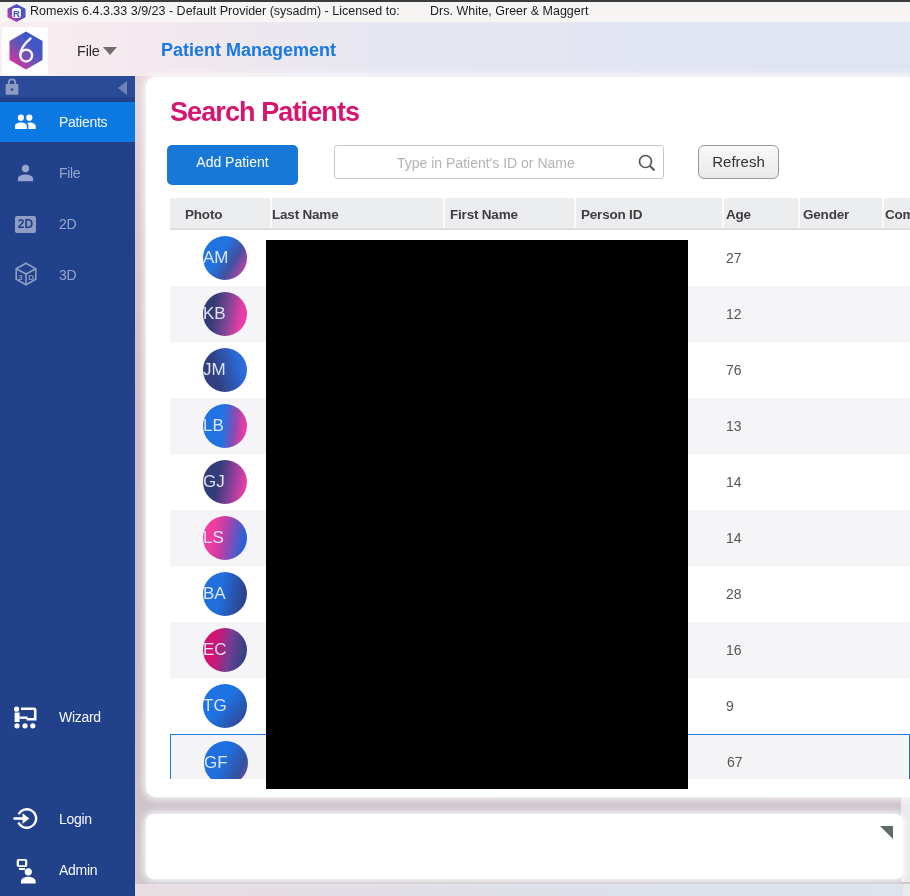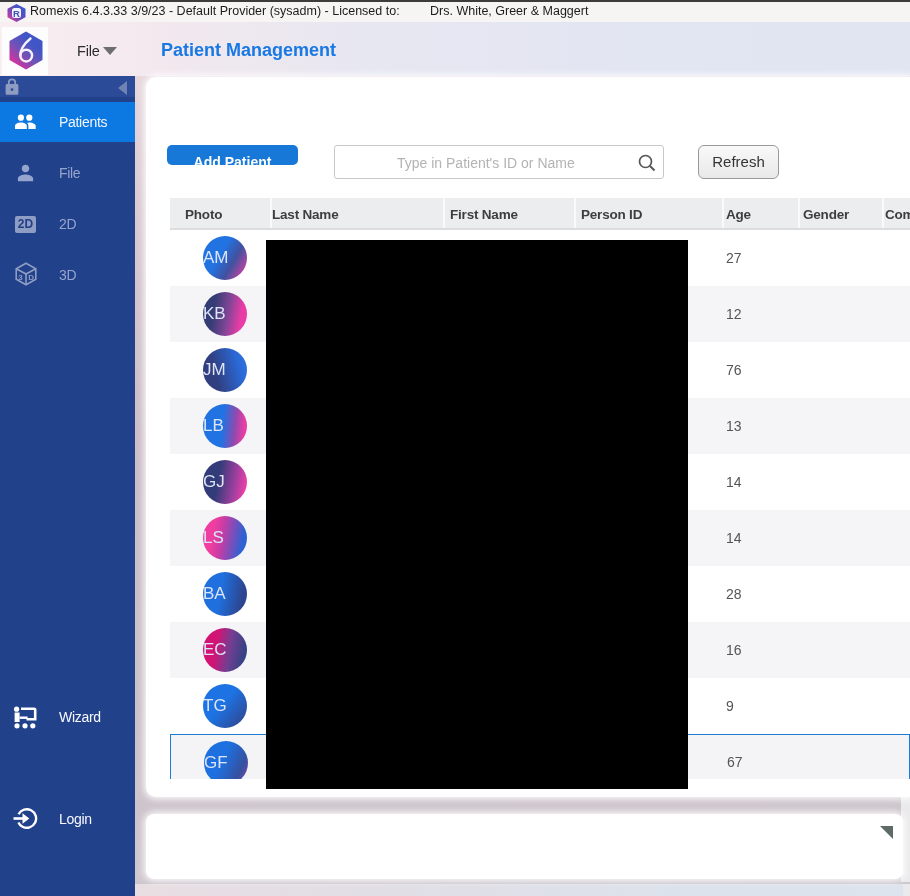--- a/index.html
+++ b/index.html
@@ -39,22 +39,22 @@
     background:linear-gradient(180deg,#e7d7dc 0%,#d6c7d0 20%,#ccbdc8 45%,#cbc0c9 75%,#d0c8cf 100%); }
   #rightstrip { left:901px; top:797px; width:9px; height:99px; background:#eaeaec; }
   #botline { left:135px; top:882px; width:775px; height:2px; background:#cac7cd; }
   #botstrip { left:135px; top:884px; width:768px; height:12px;
     background:linear-gradient(90deg,#e8dee2 0%,#e1dee6 35%,#dce2eb 70%,#dee4ed 100%); }
 
   
   #card1 { left:146px; top:77px; width:764px; height:720px; background:#fff;
     border-radius:10px 0 0 10px; box-shadow:0 0 7px 2px rgba(255,255,255,0.9); }
   #h1 { left:24px; top:20px; font-size:27px; font-weight:bold; color:#d6156f; letter-spacing:-0.9px; }
-  #btn-add { left:21px; top:68px; width:131px; height:20px; background:#1878d8; border-radius:5px;
-    color:#fff; font-size:14px; text-align:center; line-height:34px;font-weight:bold; }
+  #btn-add { left:21px; top:68px; width:131px; height:40px; background:#1878d8; border-radius:5px;
+    color:#fff; font-size:14px; text-align:center; line-height:34px; }
   #searchbox { left:188px; top:68px; width:330px; height:34px; background:#fff;
     border:1px solid #c9c9c9; border-radius:3px; }
   #placeholder { left:14px; top:9px; font-size:14px; color:#b3b3b3;margin-left:48px; }
   #btn-refresh { left:552px; top:68px; width:81px; height:34px;
     background:linear-gradient(#f9f9f9,#e9e9ea); border:1px solid #999; border-radius:6px;
     color:#333; font-size:15px; text-align:center; line-height:32px; }
   #thead { left:24px; top:121px; width:740px; height:32px; background:#ecedee; font-size:13.5px; color:#3e3e40; letter-spacing:-0.2px; border-bottom:2px solid #dddde0; }
   .th { position:absolute; top:calc(50% + 1px); transform:translateY(-50%);font-weight:bold; }
   .sep { position:absolute; top:0; width:2px; height:30px; background:#fafafa; }
   #tbody { left:24px; top:153px; width:740px; height:549px; overflow:hidden; }
@@ -175,23 +175,35 @@
 
     <div class="abs navrow" style="top:723px">
       <svg class="abs" style="left:13px;top:8px" width="25" height="23" viewBox="0 0 25 23">
         <circle cx="13.8" cy="11.5" r="9.3" fill="none" stroke="#fff" stroke-width="2.4" stroke-dasharray="49.5 8.9" transform="rotate(-152.5 13.8 11.5)"></circle>
         <rect x="0.5" y="10.2" width="10" height="2.6" fill="#fff"></rect>
         <polygon points="9.5,6.2 16.3,11.5 9.5,16.8" fill="#fff"></polygon>
       </svg>
       <div class="navlbl botlbl">Login</div>
     </div>
 
+    <div class="abs navrow" style="top:774px">
+      <svg class="abs" style="left:16px;top:8px" width="21" height="26" viewBox="0 0 21 26">
+        <g fill="#fff">
+          <path d="M2.5 1h7a1.8 1.8 0 0 1 1.8 1.8v4.4A1.8 1.8 0 0 1 9.5 9h-7A1.8 1.8 0 0 1 .7 7.2V2.8A1.8 1.8 0 0 1 2.5 1zm.5 1.8v4.4h6V2.8z"></path>
+          <rect x="3" y="10" width="6" height="2"></rect>
+          <circle cx="12.3" cy="13.8" r="3.6"></circle>
+          <path d="M12.3 18.7c-3 0-7.3 1.5-7.3 4.4v2.4h14.6v-2.4c0-2.9-4.3-4.4-7.3-4.4z"></path>
+        </g>
+      </svg>
+      <div class="navlbl botlbl">Admin</div>
+    </div>
   </div>
 
   <div class="abs" id="card1">
+    <div class="abs" id="h1">Search Patients</div>
     <div class="abs" id="btn-add">Add Patient</div>
     <div class="abs" id="searchbox">
       <div class="abs" id="placeholder">Type in Patient's ID or Name</div>
       <svg class="abs" style="left:303px;top:8px" width="18" height="18" viewBox="0 0 18 18">
         <circle cx="7.5" cy="7.5" r="6" fill="none" stroke="#555" stroke-width="1.7"></circle>
         <line x1="12" y1="12" x2="16.5" y2="16.5" stroke="#555" stroke-width="1.9"></line>
       </svg>
     </div>
     <div class="abs" id="btn-refresh">Refresh</div>
 

